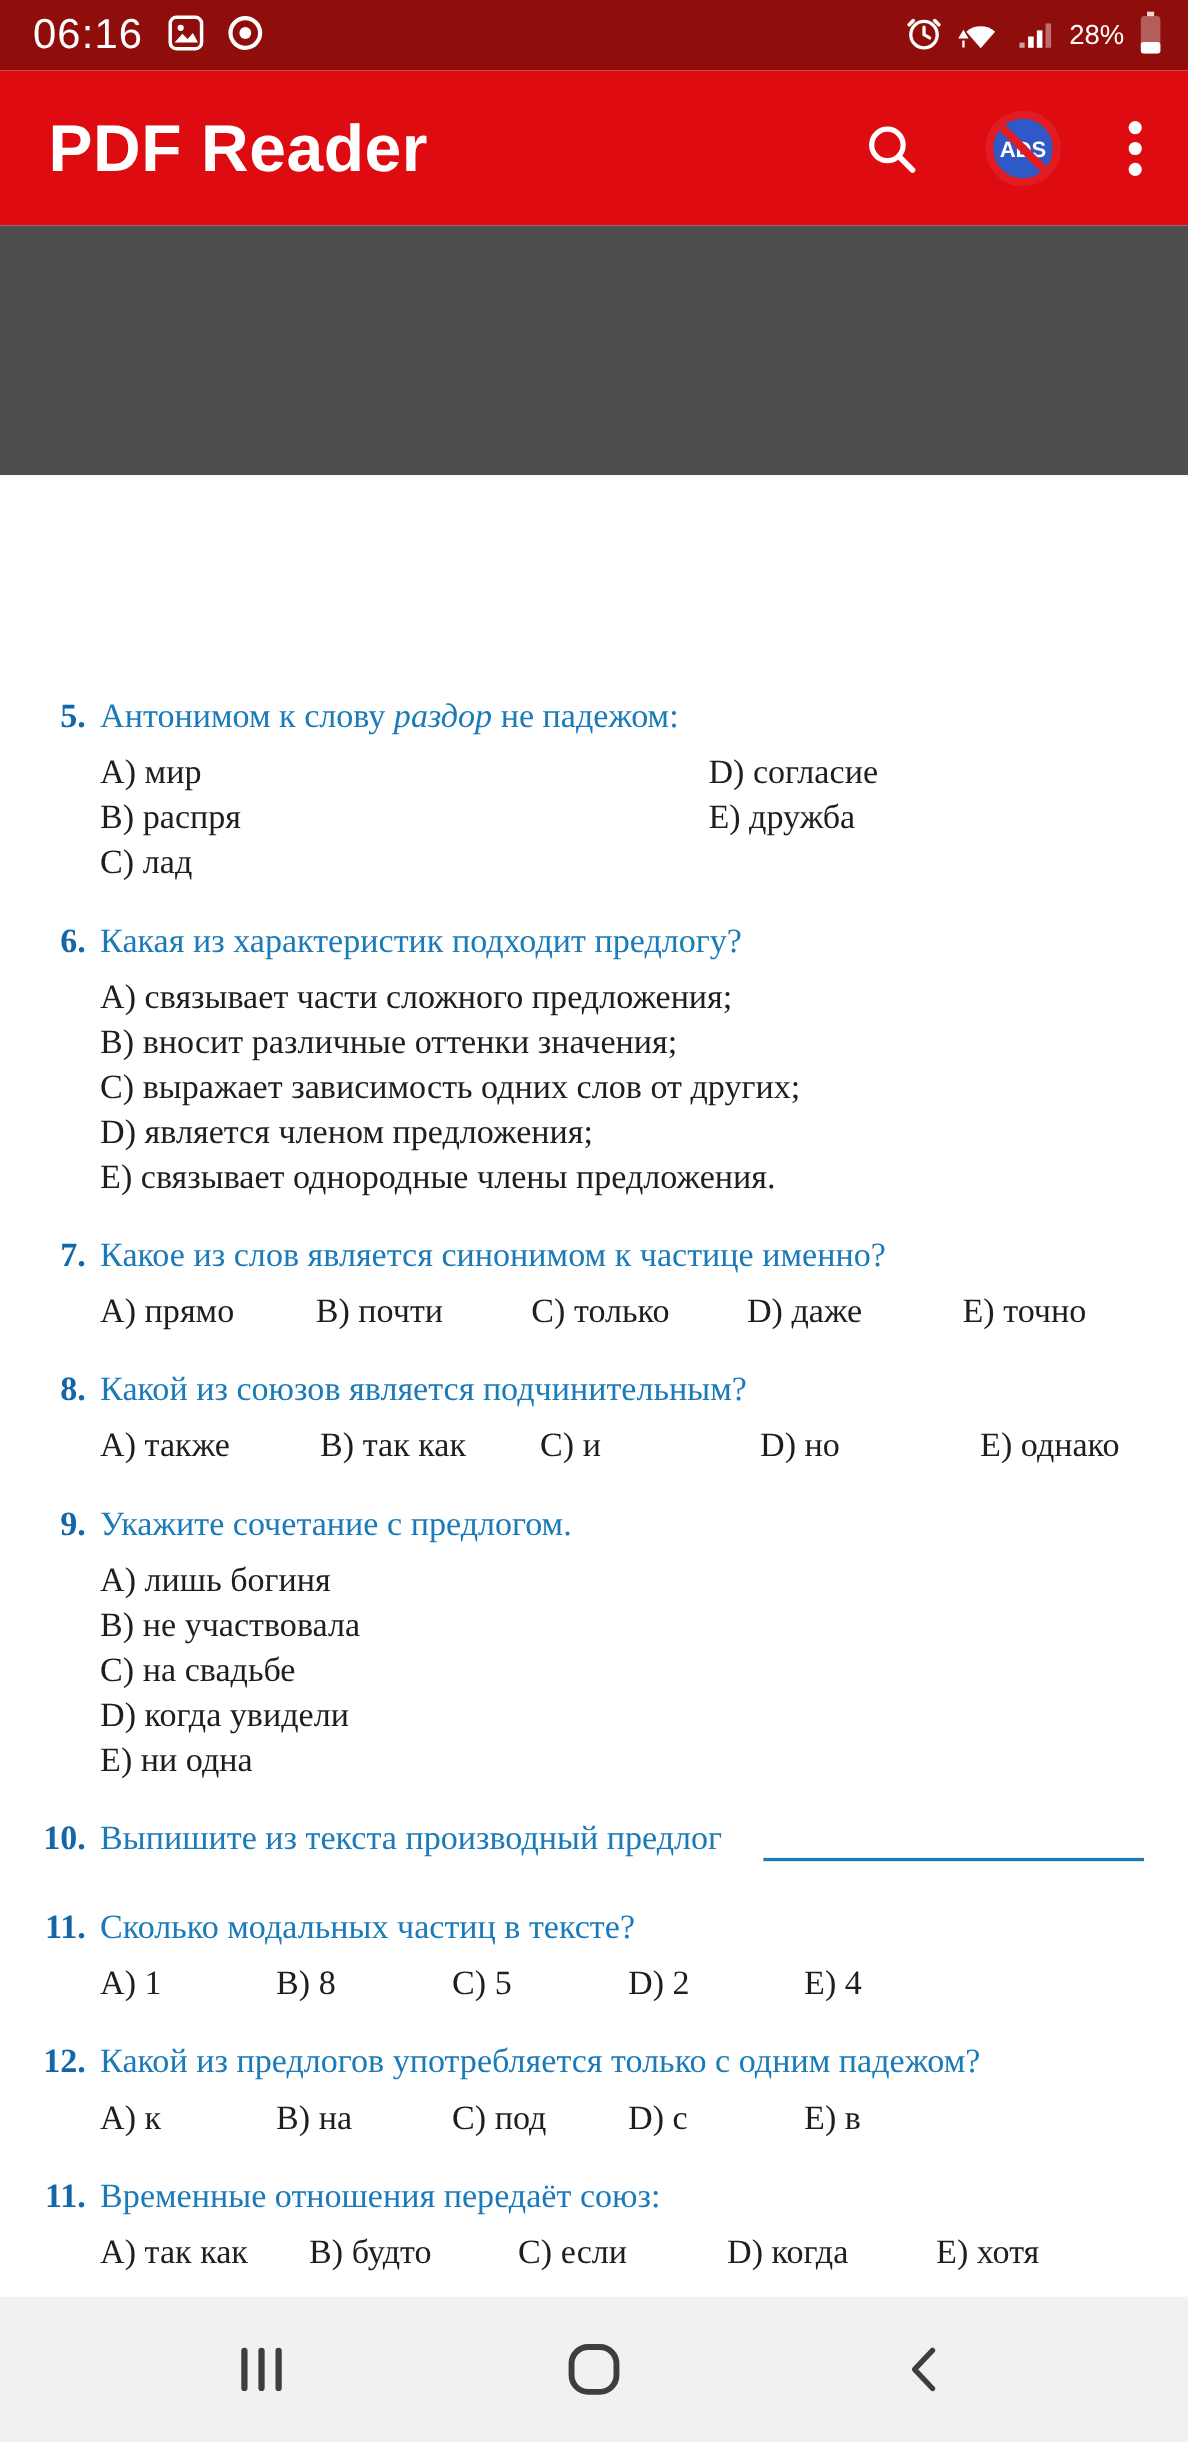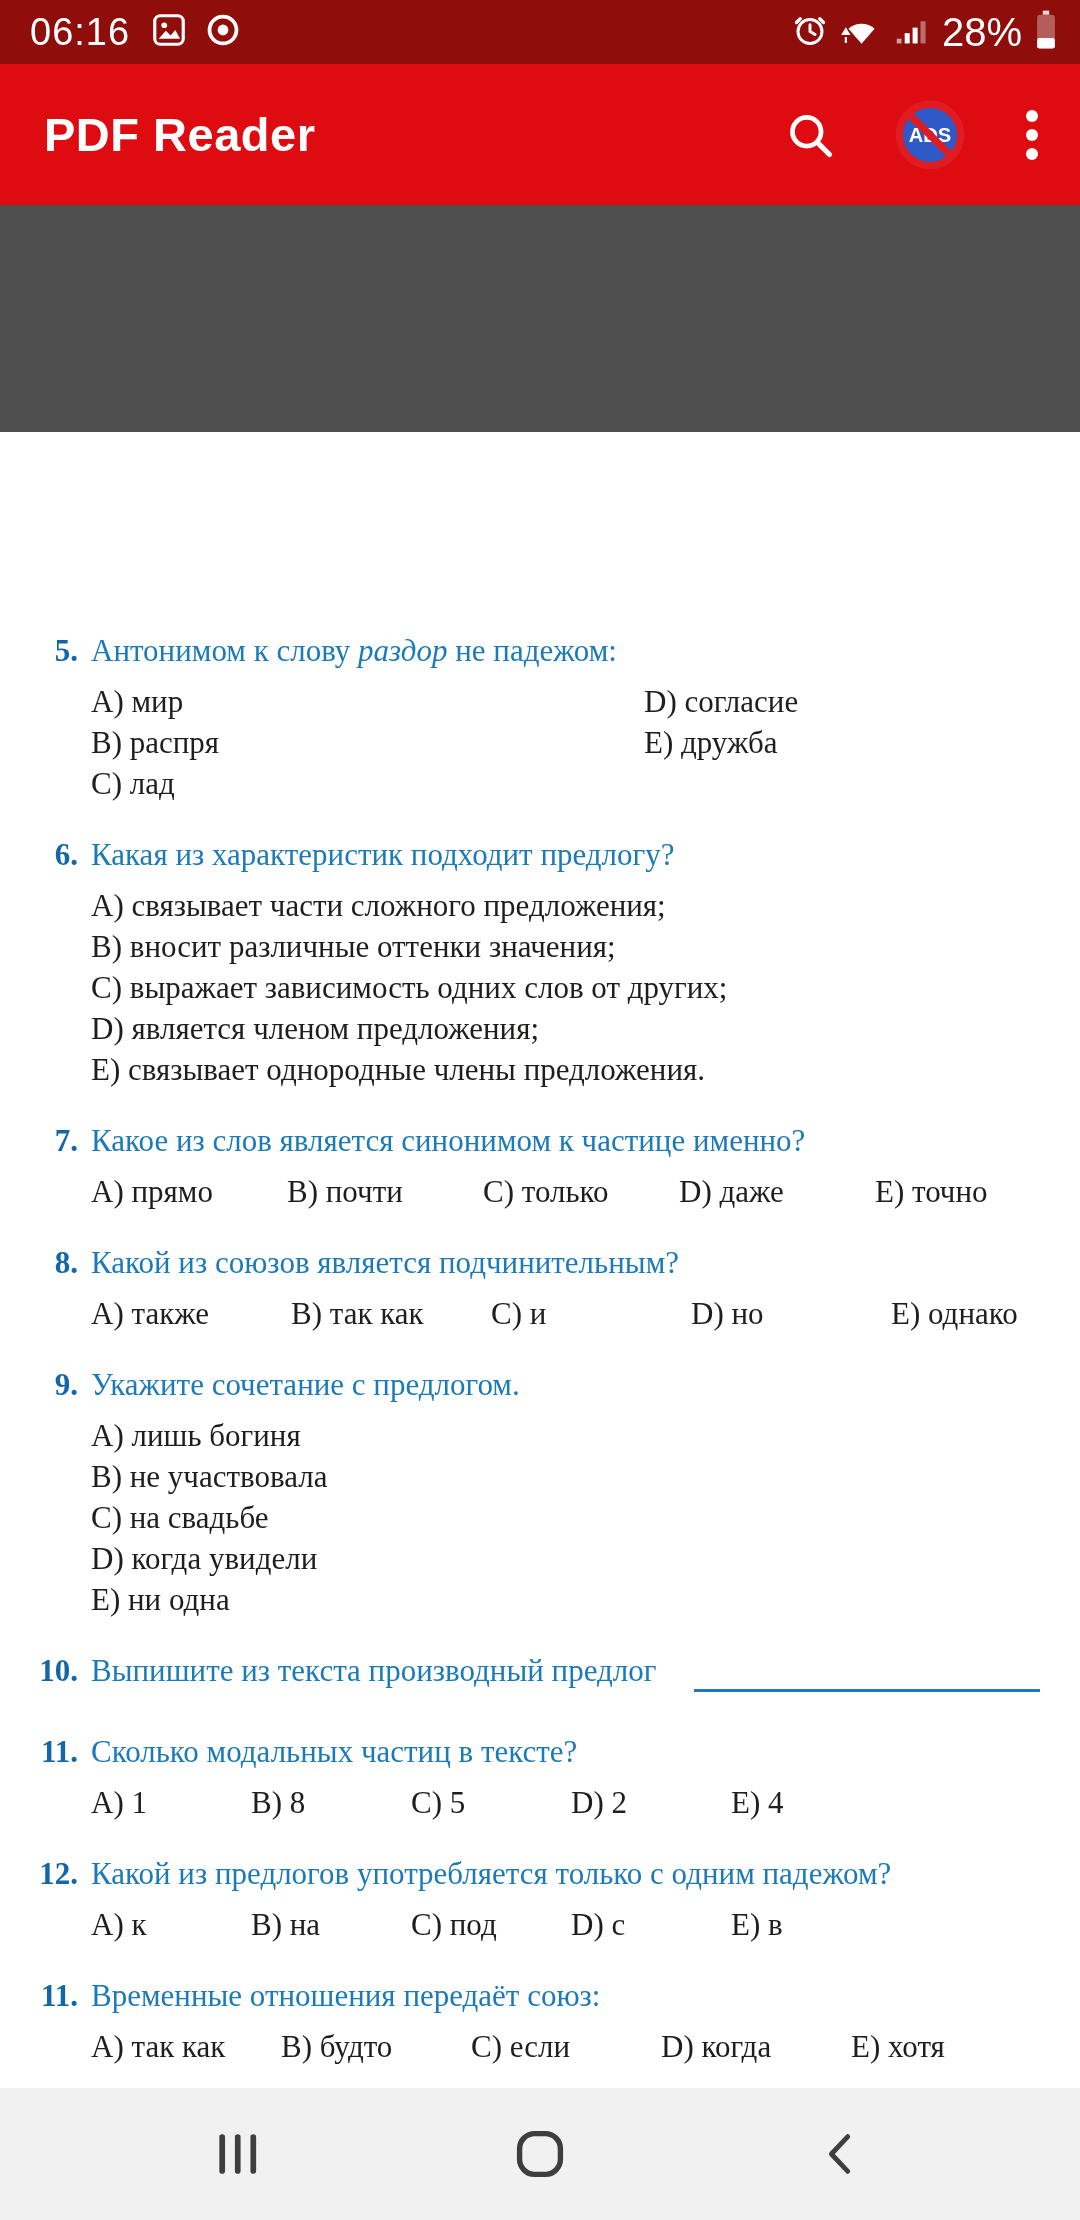--- a/index.html
+++ b/index.html
@@ -11,29 +11,29 @@
 
   
   .status-bar {
     height:64px; background:var(--status-red);
     display:flex; align-items:center;
     padding:0 22px 0 30px; color:#fff;text-align:center;
   }
   .sb-time { font-size:38px; letter-spacing:1px; }
   .sb-left-icons { display:flex; align-items:center; gap:16px; margin-left:20px; }
   .sb-right { margin-left:auto; display:flex; align-items:center; gap:12px; }
-  .sb-batt-text { font-size:40px; }
+  .sb-batt-text { font-size:25px; }
 
   
   .app-bar {
     height:141px; background:var(--app-red);
     display:flex; align-items:center;
     padding:0 40px 0 44px; color:#fff;
   }
-  .app-title { font-size:47px; font-weight:700; letter-spacing:.5px; }
+  .app-title { font-size:60px; font-weight:700; letter-spacing:.5px; }
   .app-actions { margin-left:auto; display:flex; align-items:center; gap:58px; }
   .icon-btn { display:flex; align-items:center; justify-content:center; cursor:pointer; }
 
   
   .gray-strip { height:227px; background:var(--pdf-gray); }
   .doc {
     height:1656px; background:#fff;
     padding:198px 40px 0 0;
     font-family:"Liberation Serif", serif;
     color:var(--text-dark);

